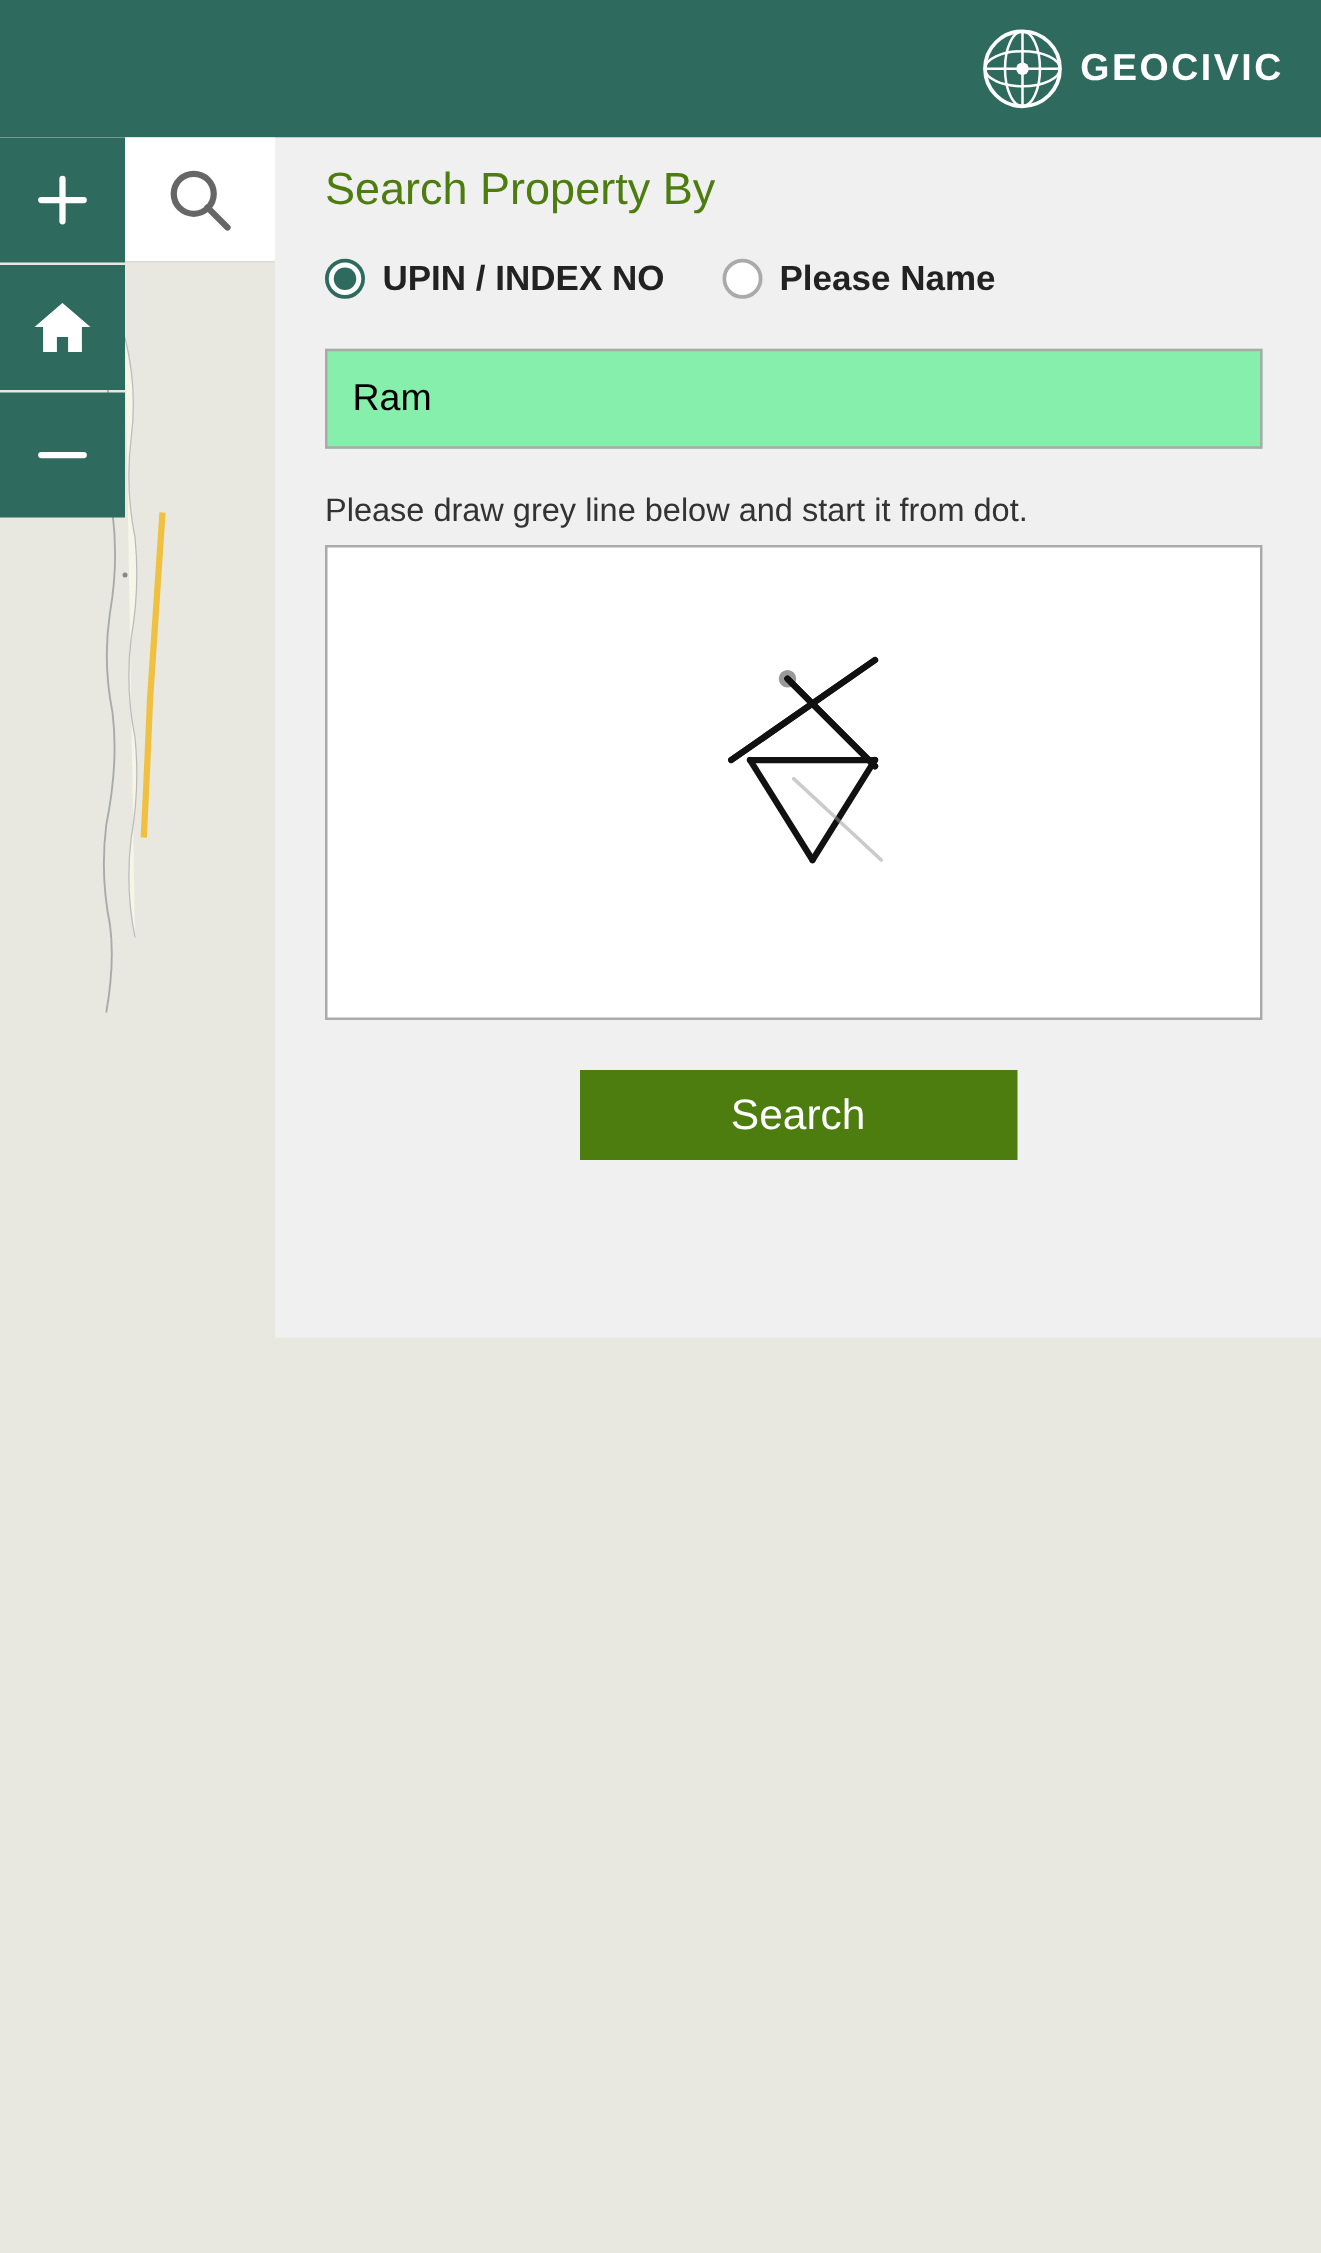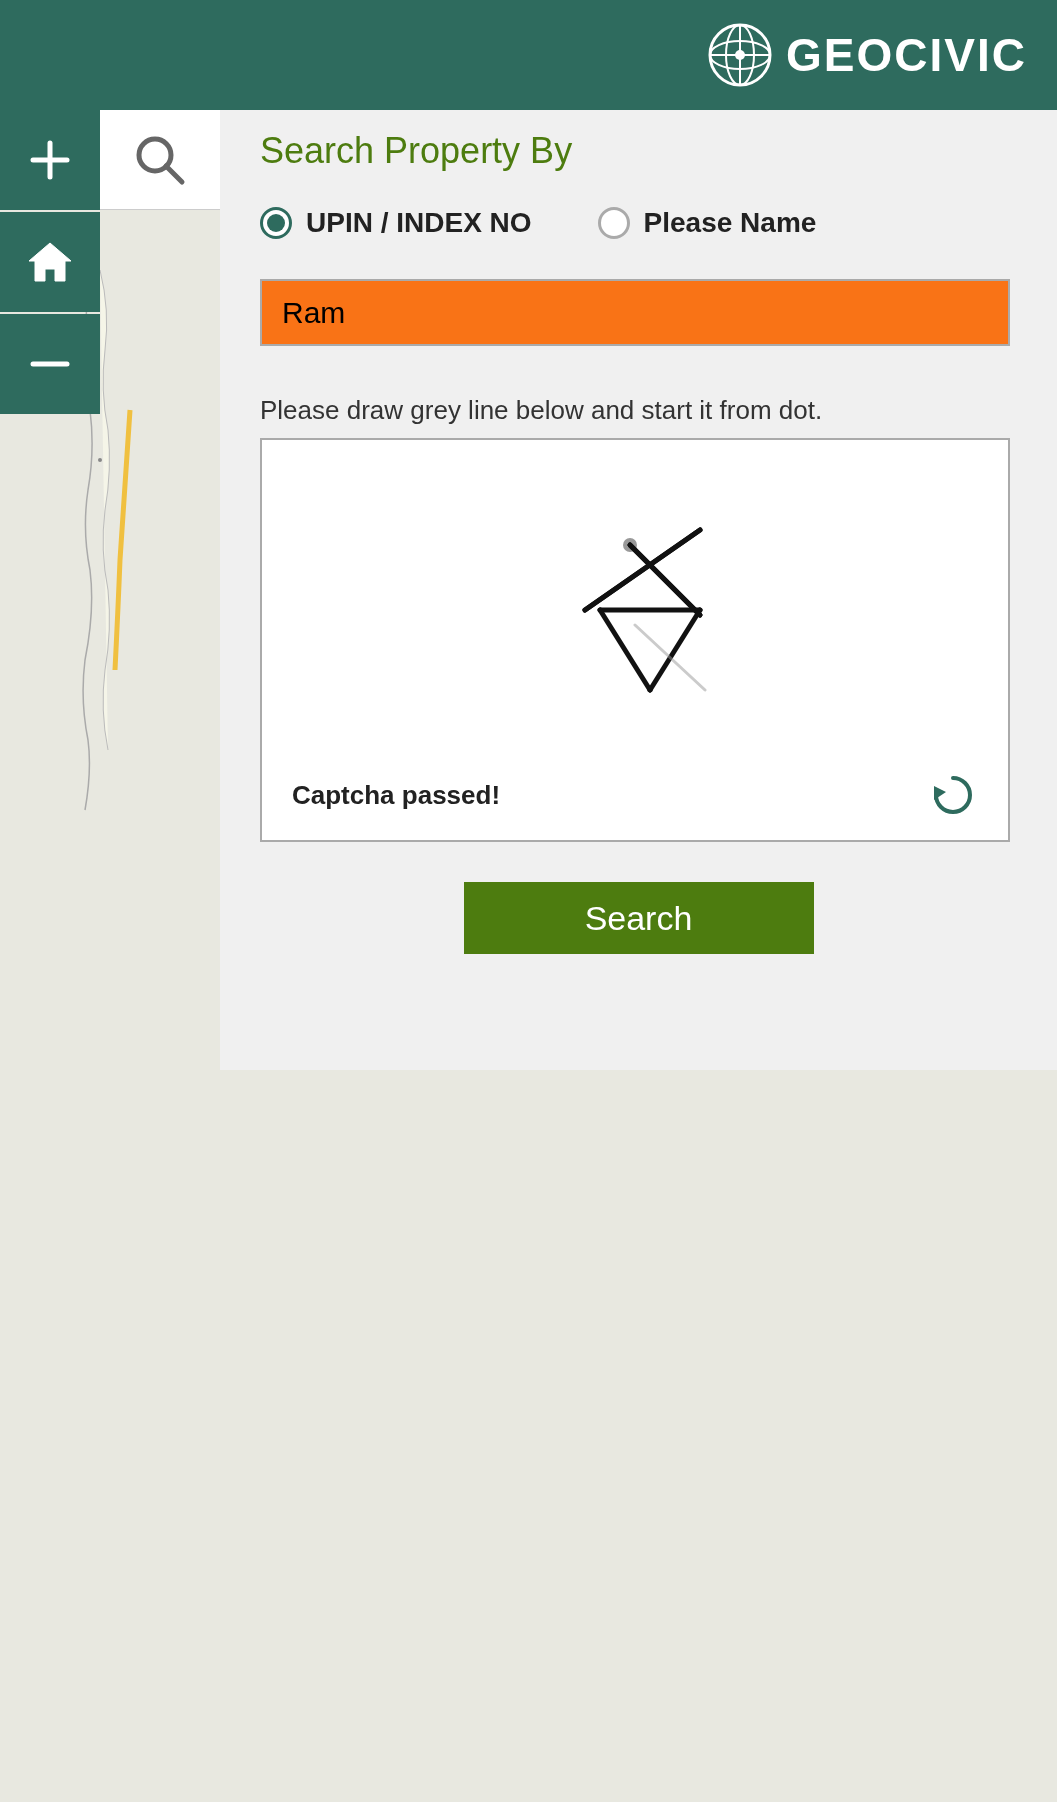--- a/index.html
+++ b/index.html
@@ -30,21 +30,21 @@
       gap: 12px;
     }
 
     #logo-icon {
       width: 68px;
       height: 68px;
     }
 
     #logo-text {
       color: white;
-      font-size: 46px;
+      font-size: 30px;
       font-weight: bold;
       letter-spacing: 2px;
     }
 
     
     #sidebar {
       position: absolute;
       top: 110px;
       left: 0;
       width: 100px;
@@ -111,21 +111,21 @@
     #search-property-by {
       font-size: 36px;
       color: #4d7c0f;
       font-weight: normal;
     }
 
     
     #radio-group {
       display: flex;
       align-items: center;
-      gap: 66px;
+      gap: 46px;
       margin-bottom: 40px;
     }
 
     .radio-option {
       display: flex;
       align-items: center;
       gap: 14px;
       cursor: pointer;
     }
 
@@ -154,26 +154,26 @@
 
     .radio-label {
       font-size: 28px;
       font-weight: bold;
       color: #222;
     }
 
     
     #text-input {
       width: 750px;
-      height: 67px;
+      height: 80px;
       border: 2px solid #aaa;
-      background: #f97316;
+      background: #86efac;
       font-size: 30px;
       padding: 10px 20px;
-      margin-bottom: 45px;
+      margin-bottom: 30px;
       outline: none;
     }
 
     
     #instruction-text {
       font-size: 26px;
       color: #333;
       margin-bottom: 8px;
       line-height: 1.5;
     }
@@ -351,27 +351,18 @@
         <line x1="100" y1="140" x2="215" y2="60" stroke="#111" stroke-width="5" stroke-linecap="round"></line>
         <line x1="215" y1="60" x2="100" y2="140" stroke="#111" stroke-width="5" stroke-linecap="round"></line>
 
         <line x1="115" y1="140" x2="215" y2="140" stroke="#111" stroke-width="5" stroke-linecap="round"></line>
         <line x1="115" y1="140" x2="165" y2="220" stroke="#111" stroke-width="5" stroke-linecap="round"></line>
         <line x1="215" y1="140" x2="165" y2="220" stroke="#111" stroke-width="5" stroke-linecap="round"></line>
 
         <line x1="150" y1="155" x2="220" y2="220" stroke="#999" stroke-width="3" stroke-linecap="round" opacity="0.5"></line>
       </svg>
     </div>
-    <div id="captcha-footer">
-      <span id="captcha-passed-text">Captcha passed!</span>
-      <div id="refresh-icon">
-        <svg width="50" height="50" viewBox="0 0 50 50" xmlns="http://www.w3.org/2000/svg">
-          <path d="M 25 8 A 17 17 0 1 1 8 25" fill="none" stroke="#2e6b5e" stroke-width="4" stroke-linecap="round"></path>
-          <polygon points="6,16 6,30 18,22" fill="#2e6b5e"></polygon>
-        </svg>
-      </div>
-    </div>
   </div>
 
   
   <button id="search-button">Search</button>
 
 </div>
 
 </body></html>

